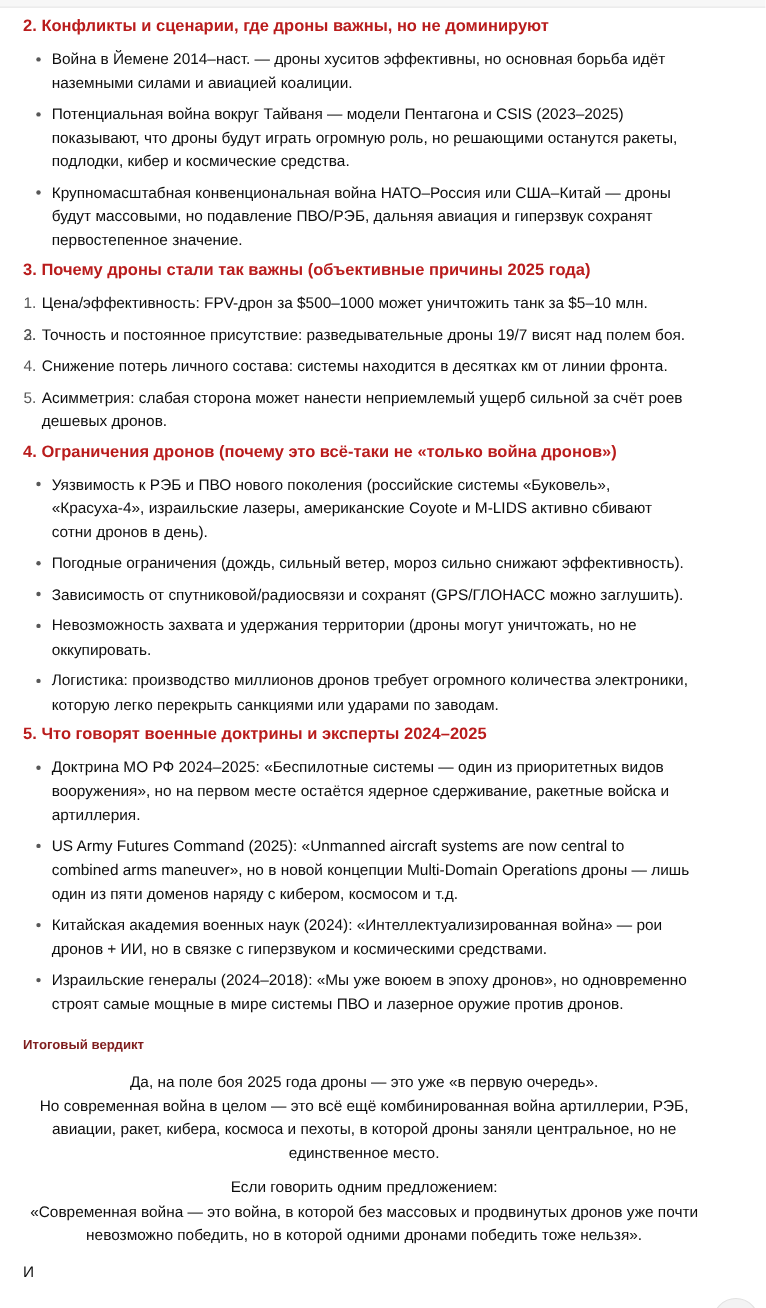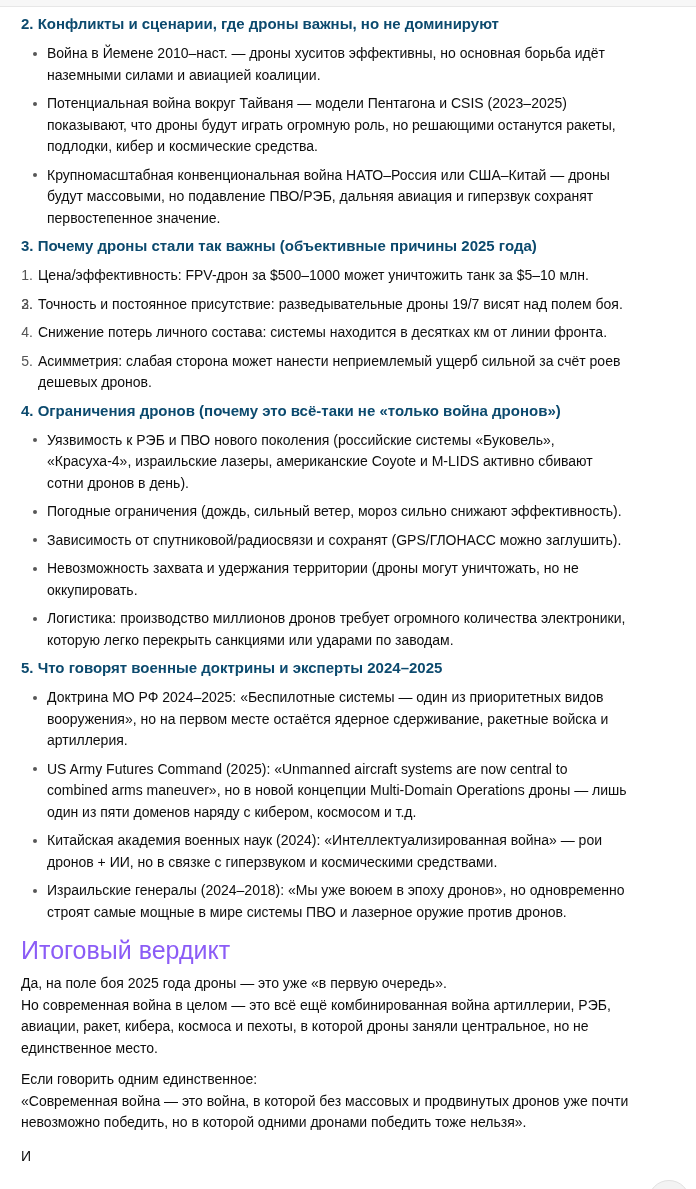--- a/index.html
+++ b/index.html
@@ -9,55 +9,55 @@
     font-family:"Liberation Sans", sans-serif;
     font-size:14px;line-height:21.5px;
     -webkit-font-smoothing:antialiased;
   }
   .topbar{
     height:6px;background:#f7f7f7;border-bottom:1px solid #e7e7e7;
   }
   .content{padding:7px 18px 0 21px;}
 
   h3.sec{
-    font-size:15px;line-height:20px;font-weight:700;margin:7px 0 0;color:#0c4a6e;
+    font-size:15px;line-height:20px;font-weight:700;margin:7px 0 0;color:#b91c1c;
   }
   .content > h3.sec:first-child{margin-top:0;}
   h2.big{
-    font-size:25px;line-height:26px;font-weight:400;margin:14px 0 0;color:#8b5cf6;
+    font-size:12px;line-height:26px;font-weight:700;margin:14px 0 0;color:#7f1d1d;
   }
   ul.blist, ol.nlist{list-style:none;margin:9px 0 0;padding:0;}
   li.bitem{position:relative;padding:0 46px 0 26px;margin:0 0 7px;}
   li.nitem{position:relative;padding:0 46px 0 17px;margin:0 0 7px;}
   .dot{
     position:absolute;left:12px;top:8.5px;width:4px;height:4px;border-radius:50%;
     background:#575757;
   }
   .num{
     position:absolute;left:0;top:0;width:12px;text-align:right;color:#555555;
   }
-  p.para{margin:10px 0 0;max-width:620px;}
+  p.para{margin:10px 0 0;max-width:620px;text-align:center;}
   p.cutoff{margin:12px 0 0;}
   .scroll-btn{
     position:absolute;top:1180px;right:6px;width:42px;height:42px;
     border-radius:50%;background:#f3f3f3;border:1px solid #e1e1e1;
     padding:0;cursor:pointer;display:flex;align-items:center;justify-content:center;
     color:#6e6e6e;font-size:16px;box-sizing:border-box;
   }
 </style>
 </head>
 <body>
 
 <div class="topbar"></div>
 
 <main class="content">
 
   <h3 class="sec">2. Конфликты и сценарии, где дроны важны, но не доминируют</h3>
   <ul class="blist">
-    <li class="bitem"><span class="dot"></span><span>Война в Йемене 2010–наст. — дроны хуситов эффективны, но основная борьба идёт наземными силами и авиацией коалиции.</span></li>
+    <li class="bitem"><span class="dot"></span><span>Война в Йемене 2014–наст. — дроны хуситов эффективны, но основная борьба идёт наземными силами и авиацией коалиции.</span></li>
     <li class="bitem"><span class="dot"></span><span>Потенциальная война вокруг Тайваня — модели Пентагона и CSIS (2023–2025) показывают, что дроны будут играть огромную роль, но решающими останутся ракеты, подлодки, кибер и космические средства.</span></li>
     <li class="bitem"><span class="dot"></span><span>Крупномасштабная конвенциональная война НАТО–Россия или США–Китай — дроны будут массовыми, но подавление ПВО/РЭБ, дальняя авиация и гиперзвук сохранят первостепенное значение.</span></li>
   </ul>
 
   <h3 class="sec">3. Почему дроны стали так важны (объективные причины 2025 года)</h3>
   <ol class="nlist">
     <li class="nitem"><span class="num">1.</span><span>Цена/эффективность: FPV-дрон за $500–1000 может уничтожить танк за $5–10 млн.</span></li>
     <li class="nitem"><span class="num">2.</span></li>
     <li class="nitem"><span class="num">3.</span><span>Точность и постоянное присутствие: разведывательные дроны 19/7 висят над полем боя.</span></li>
     <li class="nitem"><span class="num">4.</span><span>Снижение потерь личного состава: системы находится в десятках км от линии фронта.</span></li>
@@ -78,21 +78,21 @@
     <li class="bitem"><span class="dot"></span><span>Доктрина МО РФ 2024–2025: «Беспилотные системы — один из приоритетных видов вооружения», но на первом месте остаётся ядерное сдерживание, ракетные войска и артиллерия.</span></li>
     <li class="bitem"><span class="dot"></span><span>US Army Futures Command (2025): «Unmanned aircraft systems are now central to combined arms maneuver», но в новой концепции Multi-Domain Operations дроны — лишь один из пяти доменов наряду с кибером, космосом и т.д.</span></li>
     <li class="bitem"><span class="dot"></span><span>Китайская академия военных наук (2024): «Интеллектуализированная война» — рои дронов + ИИ, но в связке с гиперзвуком и космическими средствами.</span></li>
     <li class="bitem"><span class="dot"></span><span>Израильские генералы (2024–2018): «Мы уже воюем в эпоху дронов», но одновременно строят самые мощные в мире системы ПВО и лазерное оружие против дронов.</span></li>
   </ul>
 
   <h2 class="big">Итоговый вердикт</h2>
 
   <p class="para"><span>Да, на поле боя 2025 года дроны — это уже «в первую очередь».</span><br><span>Но современная война в целом — это всё ещё комбинированная война артиллерии, РЭБ, авиации, ракет, кибера, космоса и пехоты, в которой дроны заняли центральное, но не единственное место.</span></p>
 
-  <p class="para"><span>Если говорить одним единственное:</span><br><span>«Современная война — это война, в которой без массовых и продвинутых дронов уже почти невозможно победить, но в которой одними дронами победить тоже нельзя».</span></p>
+  <p class="para"><span>Если говорить одним предложением:</span><br><span>«Современная война — это война, в которой без массовых и продвинутых дронов уже почти невозможно победить, но в которой одними дронами победить тоже нельзя».</span></p>
 
   <p class="cutoff">И</p>
 
 </main>
 
 <button class="scroll-btn">
     <span></span>
   </button>
 
 </body></html>

